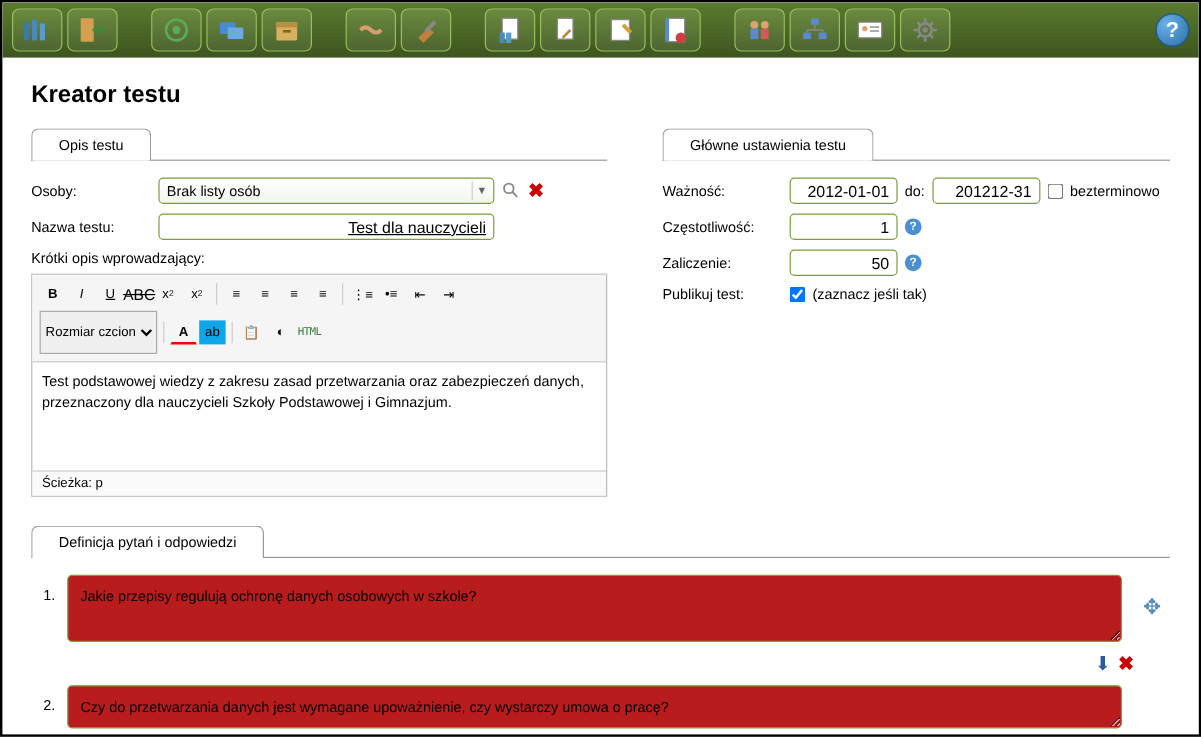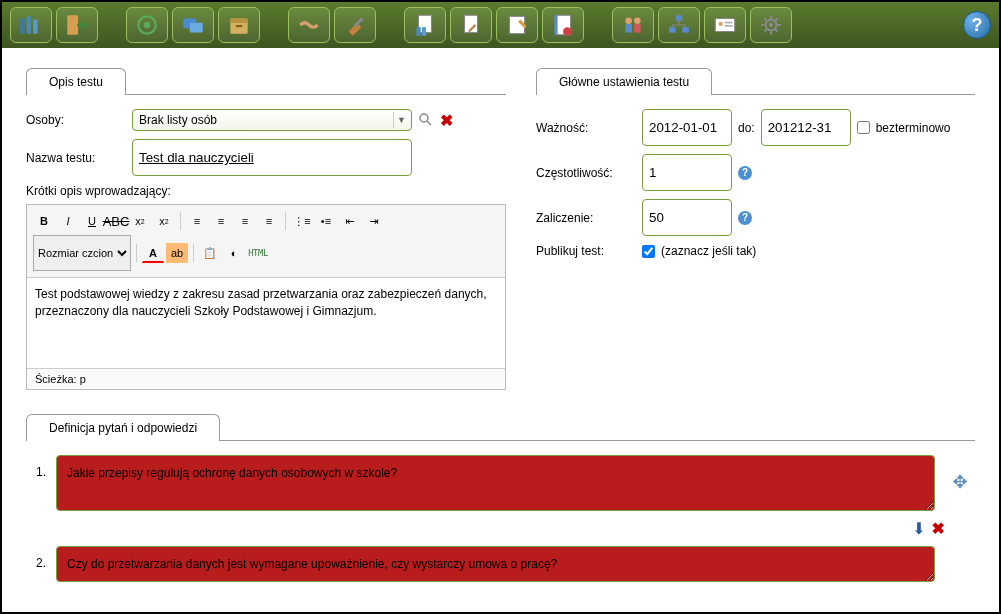--- a/index.html
+++ b/index.html
@@ -5,31 +5,31 @@
 * { box-sizing: border-box; margin: 0; padding: 0; }
 body { font-family: Arial, sans-serif; font-size: 12px; background: #fff; border: 2px solid #000; width: 1001px; height: 614px; overflow: hidden; }
 .toolbar { background: linear-gradient(#5a7a2e, #3d5520); height: 46px; display: flex; align-items: center; padding: 0 8px; gap: 4px; }
 .toolbar-btn { width: 42px; height: 36px; border: 1px solid #9bc060; border-radius: 6px; background: linear-gradient(#6a8a3e, #4d6530); display: flex; align-items: center; justify-content: center; cursor: pointer; }
 .toolbar-btn svg { width: 26px; height: 26px; }
 .toolbar-gap { width: 20px; }
 .toolbar-spacer { flex: 1; }
 .help-btn { width: 28px; height: 28px; border-radius: 50%; background: radial-gradient(circle at 30% 30%, #6bb0e8, #2a6fa8); color: #fff; font-weight: bold; font-size: 18px; display: flex; align-items: center; justify-content: center; cursor: pointer; border: 1px solid #1a5a90; }
 .content { padding: 20px 24px; }
 h2 { font-size: 20px; font-weight: bold; margin-bottom: 16px; }
-.two-col { display: flex; gap: 30px; }
+.two-col { display: flex; gap: 46px; }
 .left-col { width: 480px; }
 .right-col { flex: 1; }
 .tab-container { margin-bottom: 14px; }
 .tab { display: inline-block; border: 1px solid #999; border-bottom: none; border-radius: 6px 6px 0 0; padding: 6px 22px; background: #fff; font-size: 12px; position: relative; z-index: 2; }
 .tab-line { border-bottom: 1px solid #999; margin-top: -1px; }
 .form-row { display: flex; align-items: center; margin-bottom: 8px; gap: 6px; }
 .form-label { width: 100px; }
 .combo { flex: 1; max-width: 280px; border: 1px solid #7a9e3e; border-radius: 4px; height: 22px; display: flex; align-items: center; padding: 0 6px; background: linear-gradient(#fff, #f2f6ea); position: relative; }
 .combo-arrow { position: absolute; right: 2px; top: 2px; width: 16px; height: 16px; border-left: 1px solid #ccc; display: flex; align-items: center; justify-content: center; font-size: 9px; color: #666; }
-.text-input { border: 1px solid #7a9e3e; border-radius: 4px; height: 37px; padding: 0 6px; background: #fff; }
+.text-input { border: 1px solid #7a9e3e; border-radius: 4px; height: 22px; padding: 0 6px; background: #fff; text-align: right; }
 .tiny-input { width: 90px; }
 .mag-icon { width: 16px; height: 16px; }
 .x-icon { color: #c00; font-weight: bold; font-size: 16px; cursor: pointer; }
 .info-icon { width: 14px; height: 14px; border-radius: 50%; background: #4a90d0; color: #fff; font-size: 10px; display: inline-flex; align-items: center; justify-content: center; font-weight: bold; }
 .editor-box { border: 1px solid #bbb; margin-top: 6px; }
 .editor-toolbar { background: #f5f5f5; border-bottom: 1px solid #ccc; padding: 4px 6px; }
 .et-row { display: flex; align-items: center; gap: 2px; padding: 2px 0; flex-wrap: wrap; }
 .et-btn { width: 22px; height: 20px; display: inline-flex; align-items: center; justify-content: center; font-size: 11px; cursor: pointer; border: 1px solid transparent; }
 .et-sep { width: 1px; height: 18px; background: #ccc; margin: 0 3px; }
 .et-select { font-size: 11px; height: 36px; border: 1px solid #aaa; }
@@ -151,20 +151,21 @@
         <circle cx="12" cy="12" r="5" fill="none" stroke="#888" stroke-width="2"></circle>
         <circle cx="12" cy="12" r="2" fill="#888"></circle>
         <path d="M12 3 L12 6 M12 18 L12 21 M3 12 L6 12 M18 12 L21 12 M6 6 L8 8 M16 16 L18 18 M18 6 L16 8 M8 16 L6 18" stroke="#888" stroke-width="2"></path>
       </svg>
     </div>
   <div class="toolbar-spacer"></div>
   <div class="help-btn">?</div>
 </div>
 
 <div class="content">
+  <h2>Kreator testu</h2>
 
   <div class="two-col">
     <div class="left-col">
       <div class="tab-container">
         <div class="tab">Opis testu</div>
         <div class="tab-line"></div>
       </div>
 
       <div class="form-row">
         <div class="form-label">Osoby:</div>
@@ -211,21 +212,21 @@
             <span class="et-btn">•≡</span>
             <span class="et-btn">⇤</span>
             <span class="et-btn">⇥</span>
           </div>
           <div class="et-row">
             <select class="et-select"><option>Rozmiar czcion</option></select>
             <span class="et-sep"></span>
             <span class="et-btn" style="border-bottom:2px solid red">
                 <b>A</b>
               </span>
-            <span class="et-btn" style="background:#fdba74">ab</span>
+            <span class="et-btn" style="background:#0ea5e9">ab</span>
             <span class="et-sep"></span>
             <span class="et-btn">📋</span>
             <span class="et-btn">◐</span>
             <span class="et-btn html-tag">HTML</span>
           </div>
         </div>
         <div class="editor-content" contenteditable="true" style="">Test podstawowej wiedzy z zakresu zasad przetwarzania oraz zabezpieczeń danych, przeznaczony dla nauczycieli Szkoły Podstawowej i Gimnazjum.</div>
         <div class="editor-path">Ścieżka: p</div>
       </div>
     </div>

